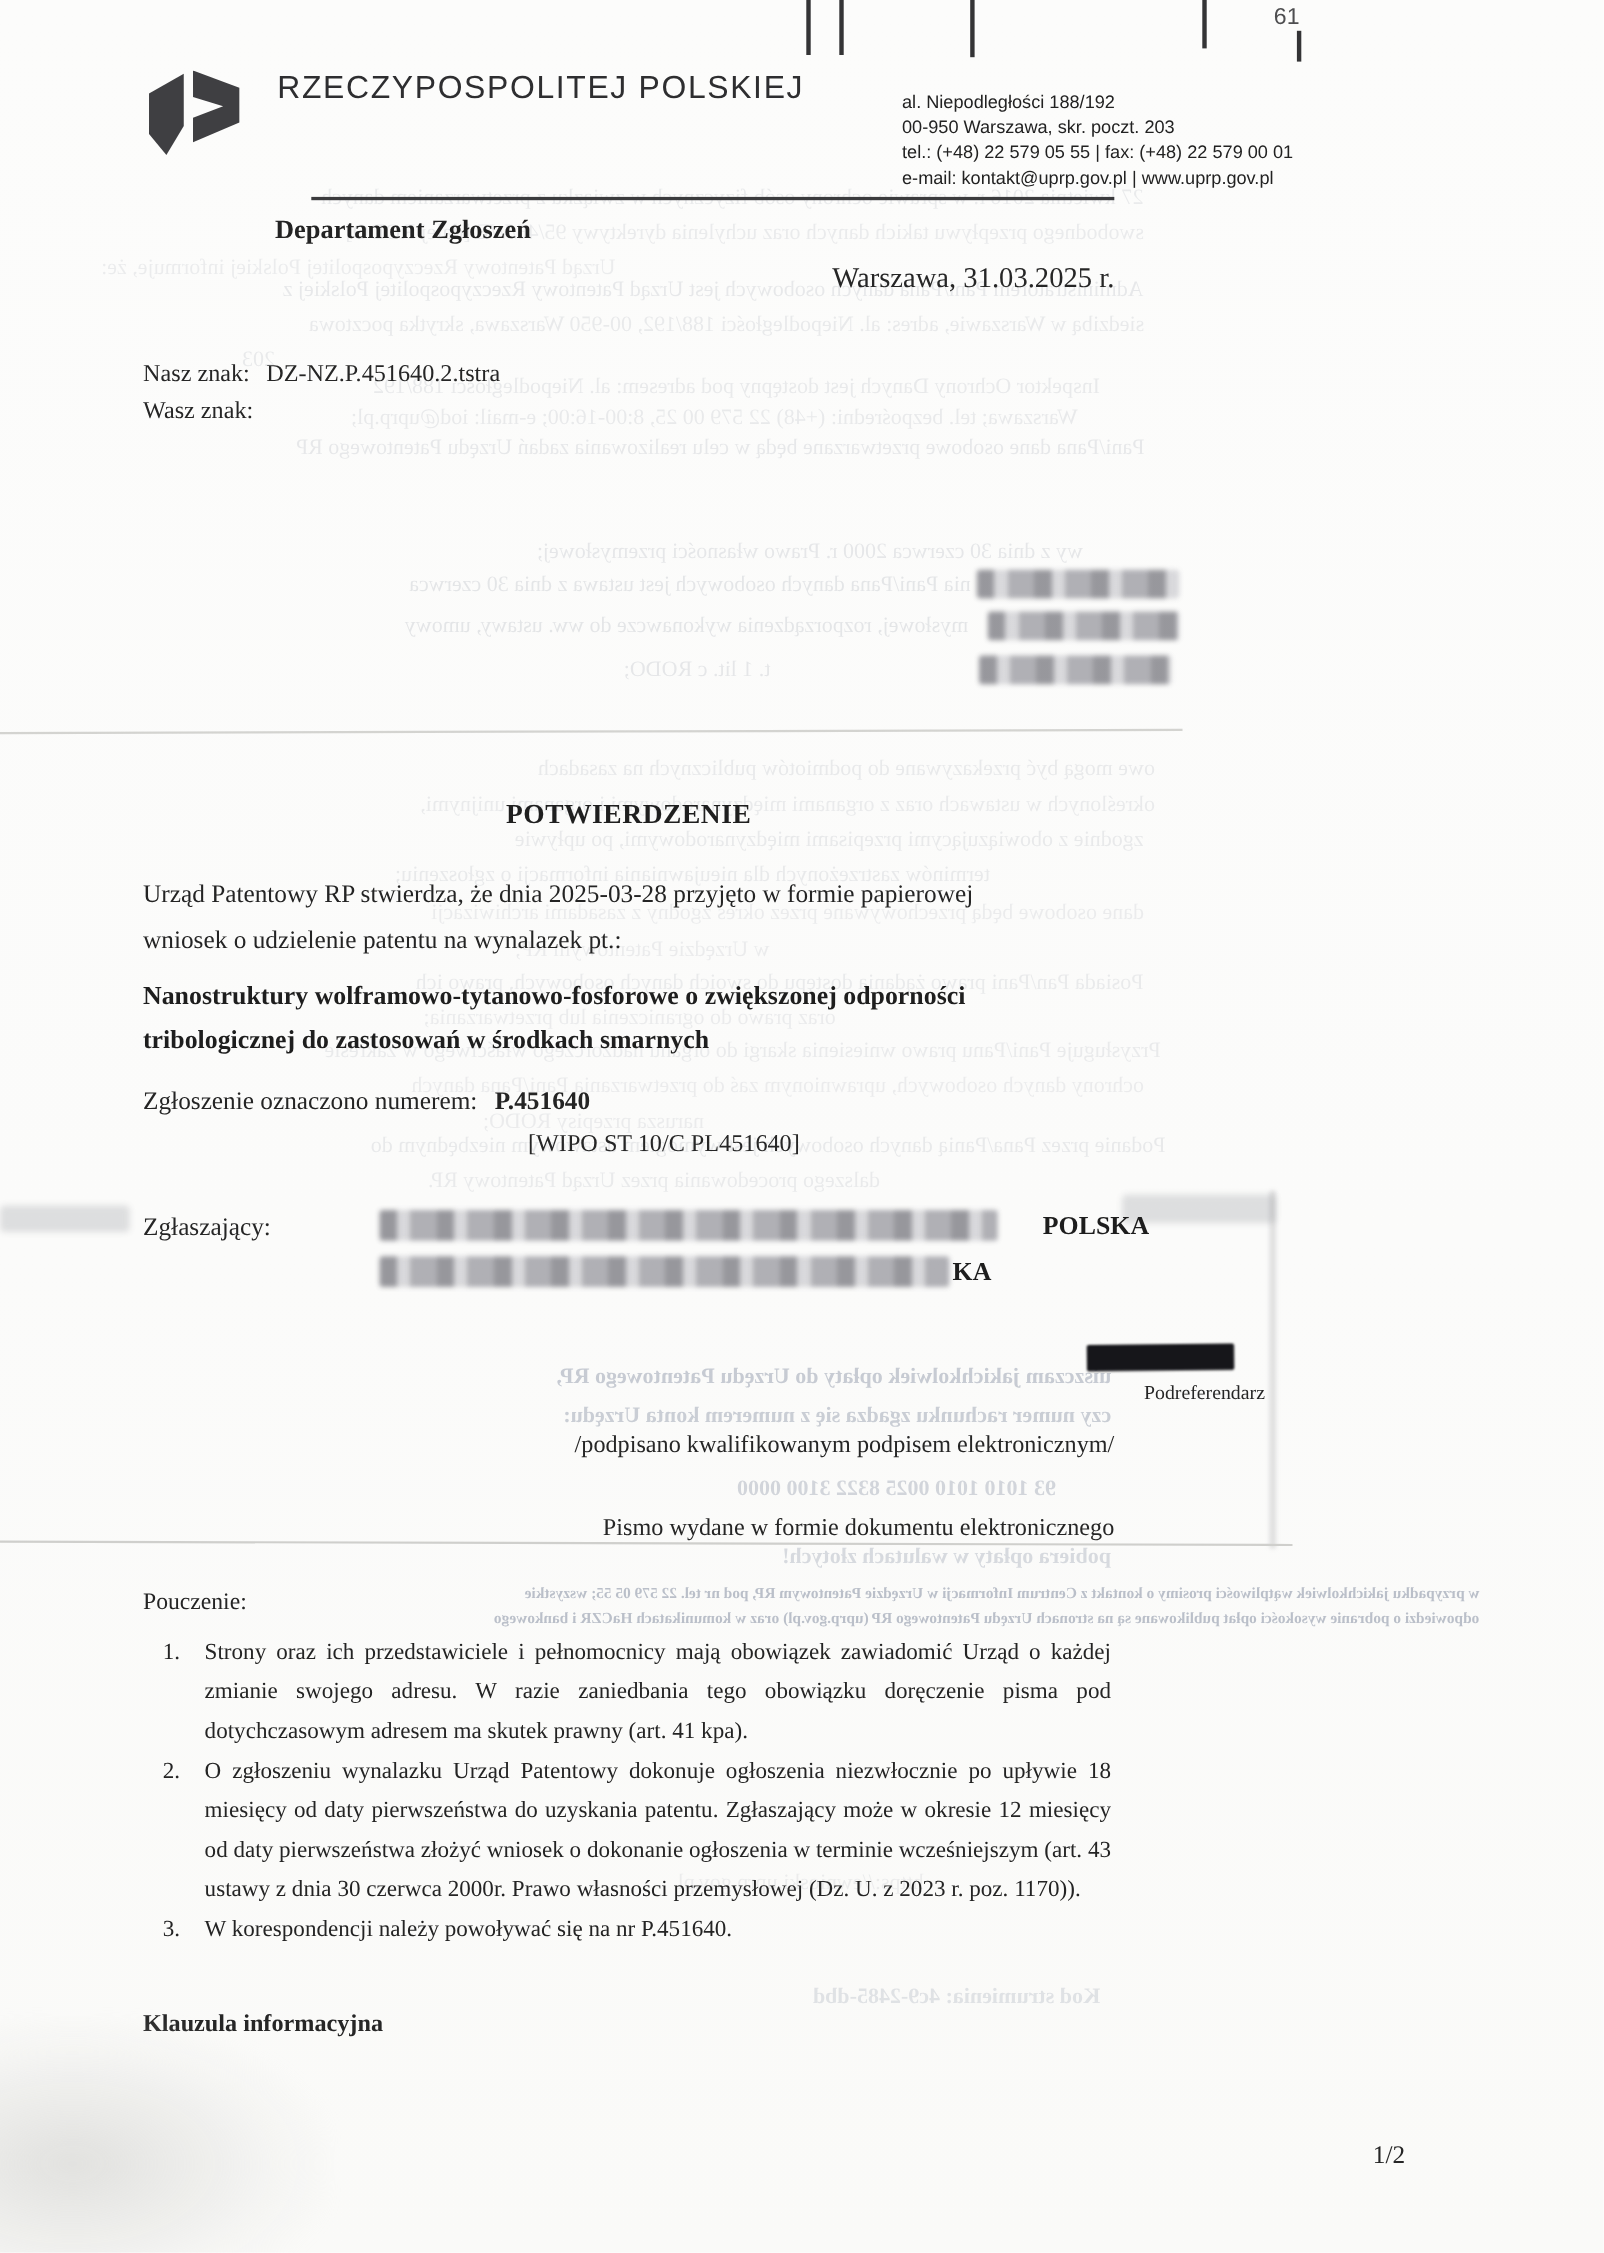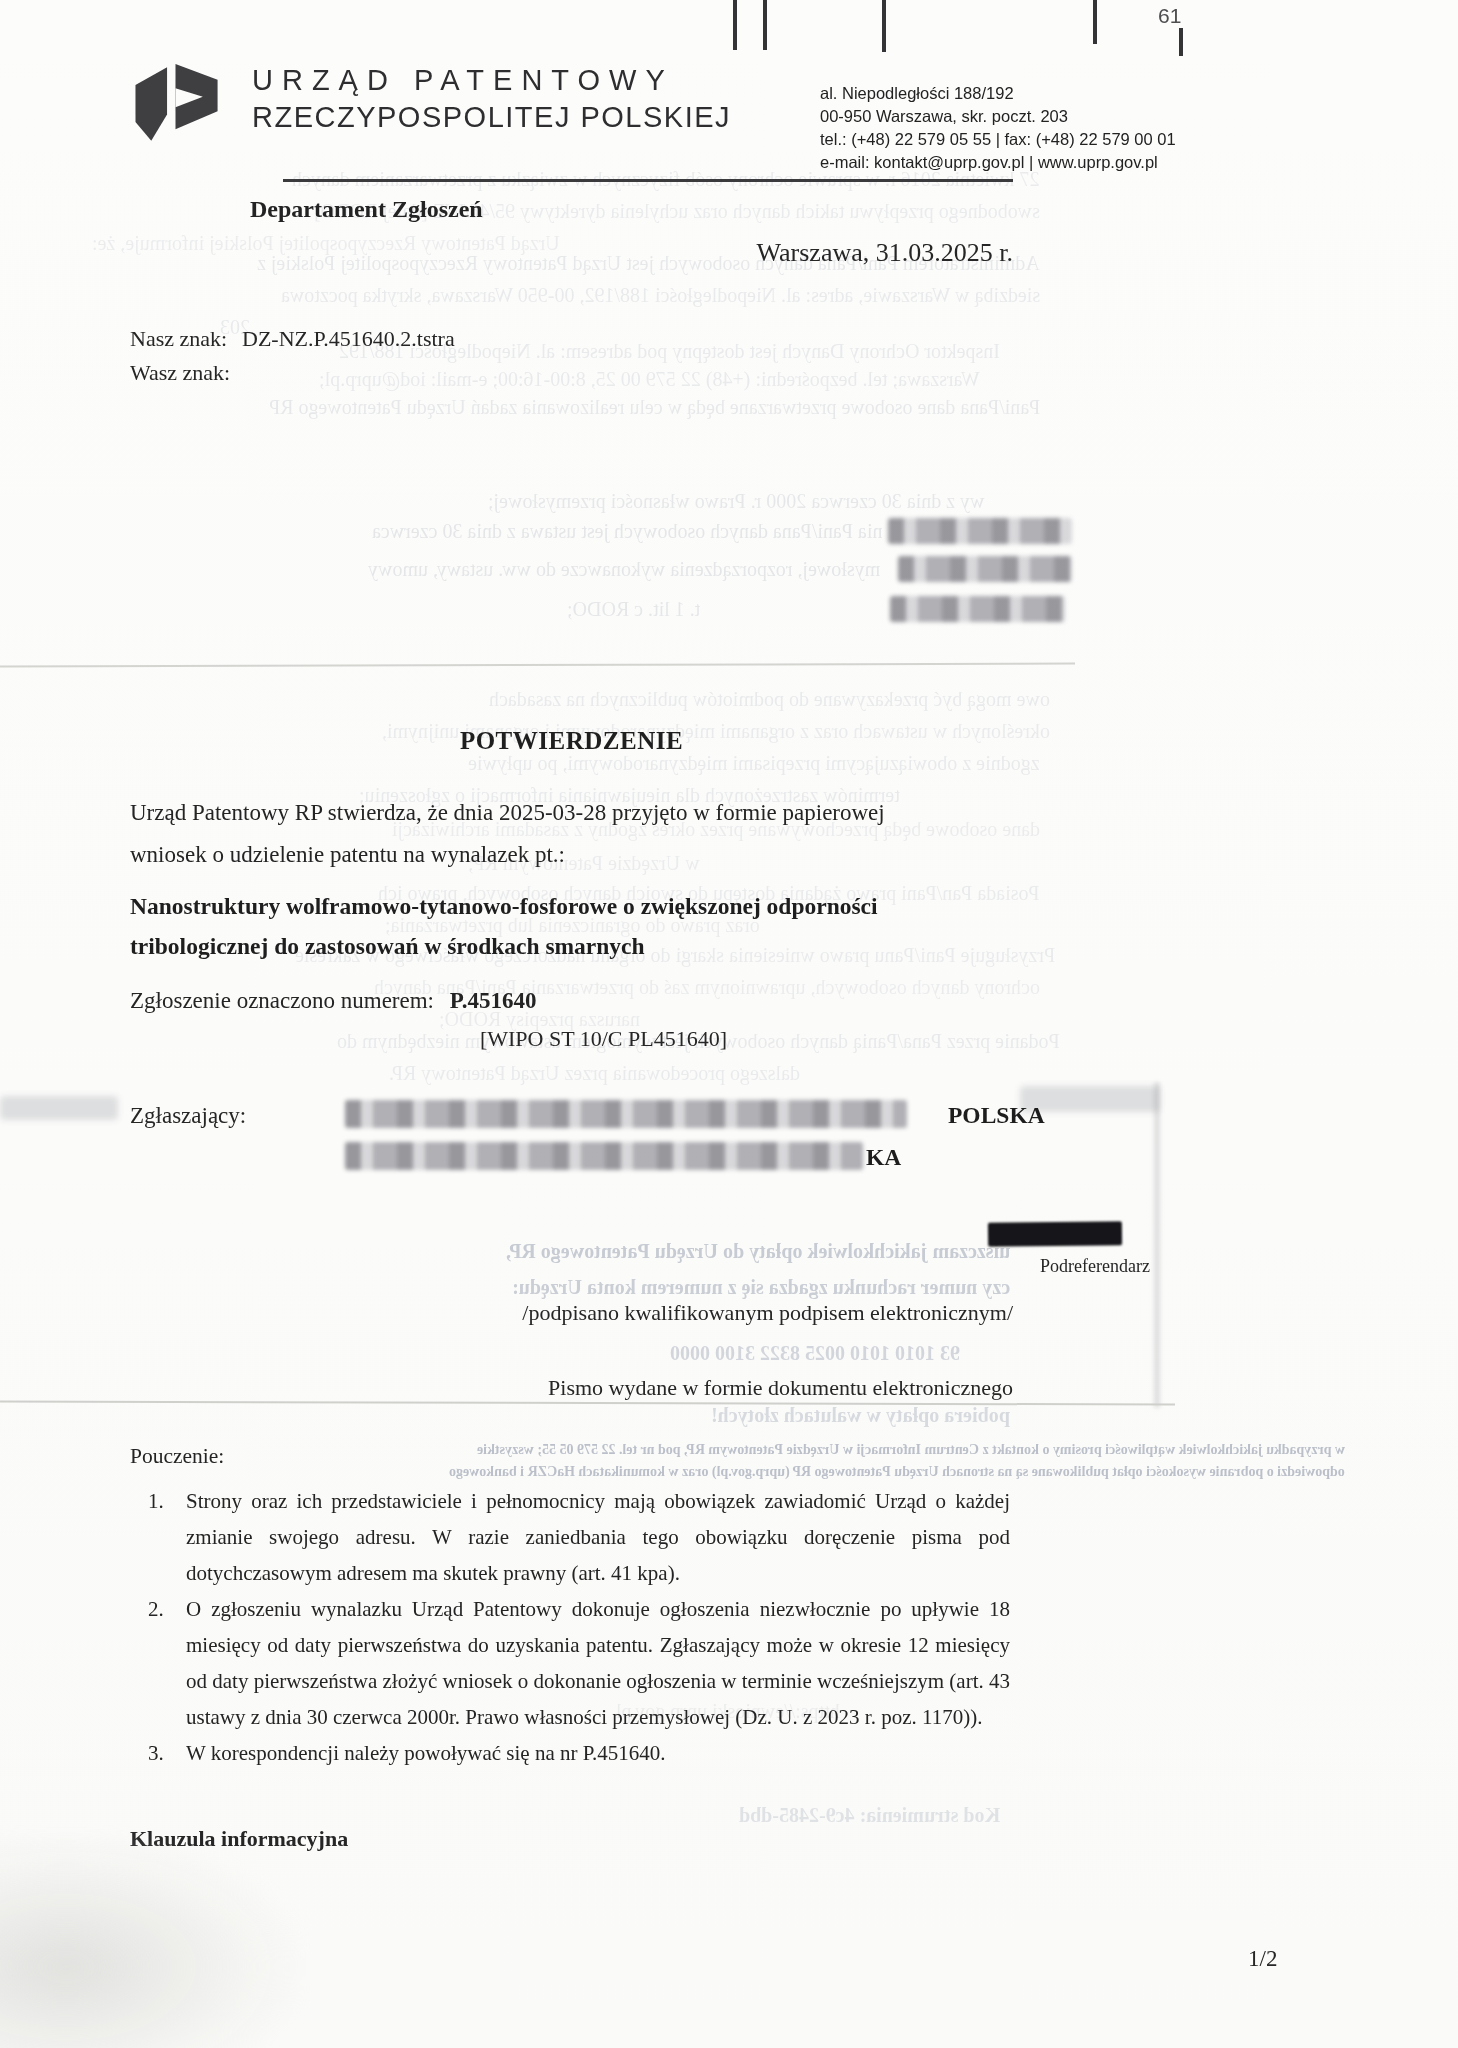--- a/index.html
+++ b/index.html
@@ -107,21 +107,20 @@
   <div class="tick" style="left:1179px;top:28px;height:28px"></div>
 
   <div class="logo">
     <svg width="112" height="80" viewBox="0 0 100 76">
       <path d="M2,20 L32,3 L32,48 L17,73 L2,55 Z" fill="#3f3f42"></path>
       <path d="M40,0 L80,15 L80,45 L40,62 Z" fill="#3f3f42"></path>
       <path d="M40,23 L66,31 L40,41 Z" fill="#fcfcfb"></path>
     </svg>
   </div>
   <div class="org-name">
-    <div class="org-line1">URZĄD PATENTOWY</div>
     <div class="org-line2">RZECZYPOSPOLITEJ POLSKIEJ</div>
   </div>
   <div class="addr">
     <div>al. Niepodległości 188/192</div>
     <div>00-950 Warszawa, skr. poczt. 203</div>
     <div>tel.: (+48) 22 579 05 55 | fax: (+48) 22 579 00 01</div>
     <div>e-mail: kontakt@uprp.gov.pl | www.uprp.gov.pl</div>
   </div>
   <div class="header-rule"></div>
   <div class="department">Departament Zgłoszeń</div>

